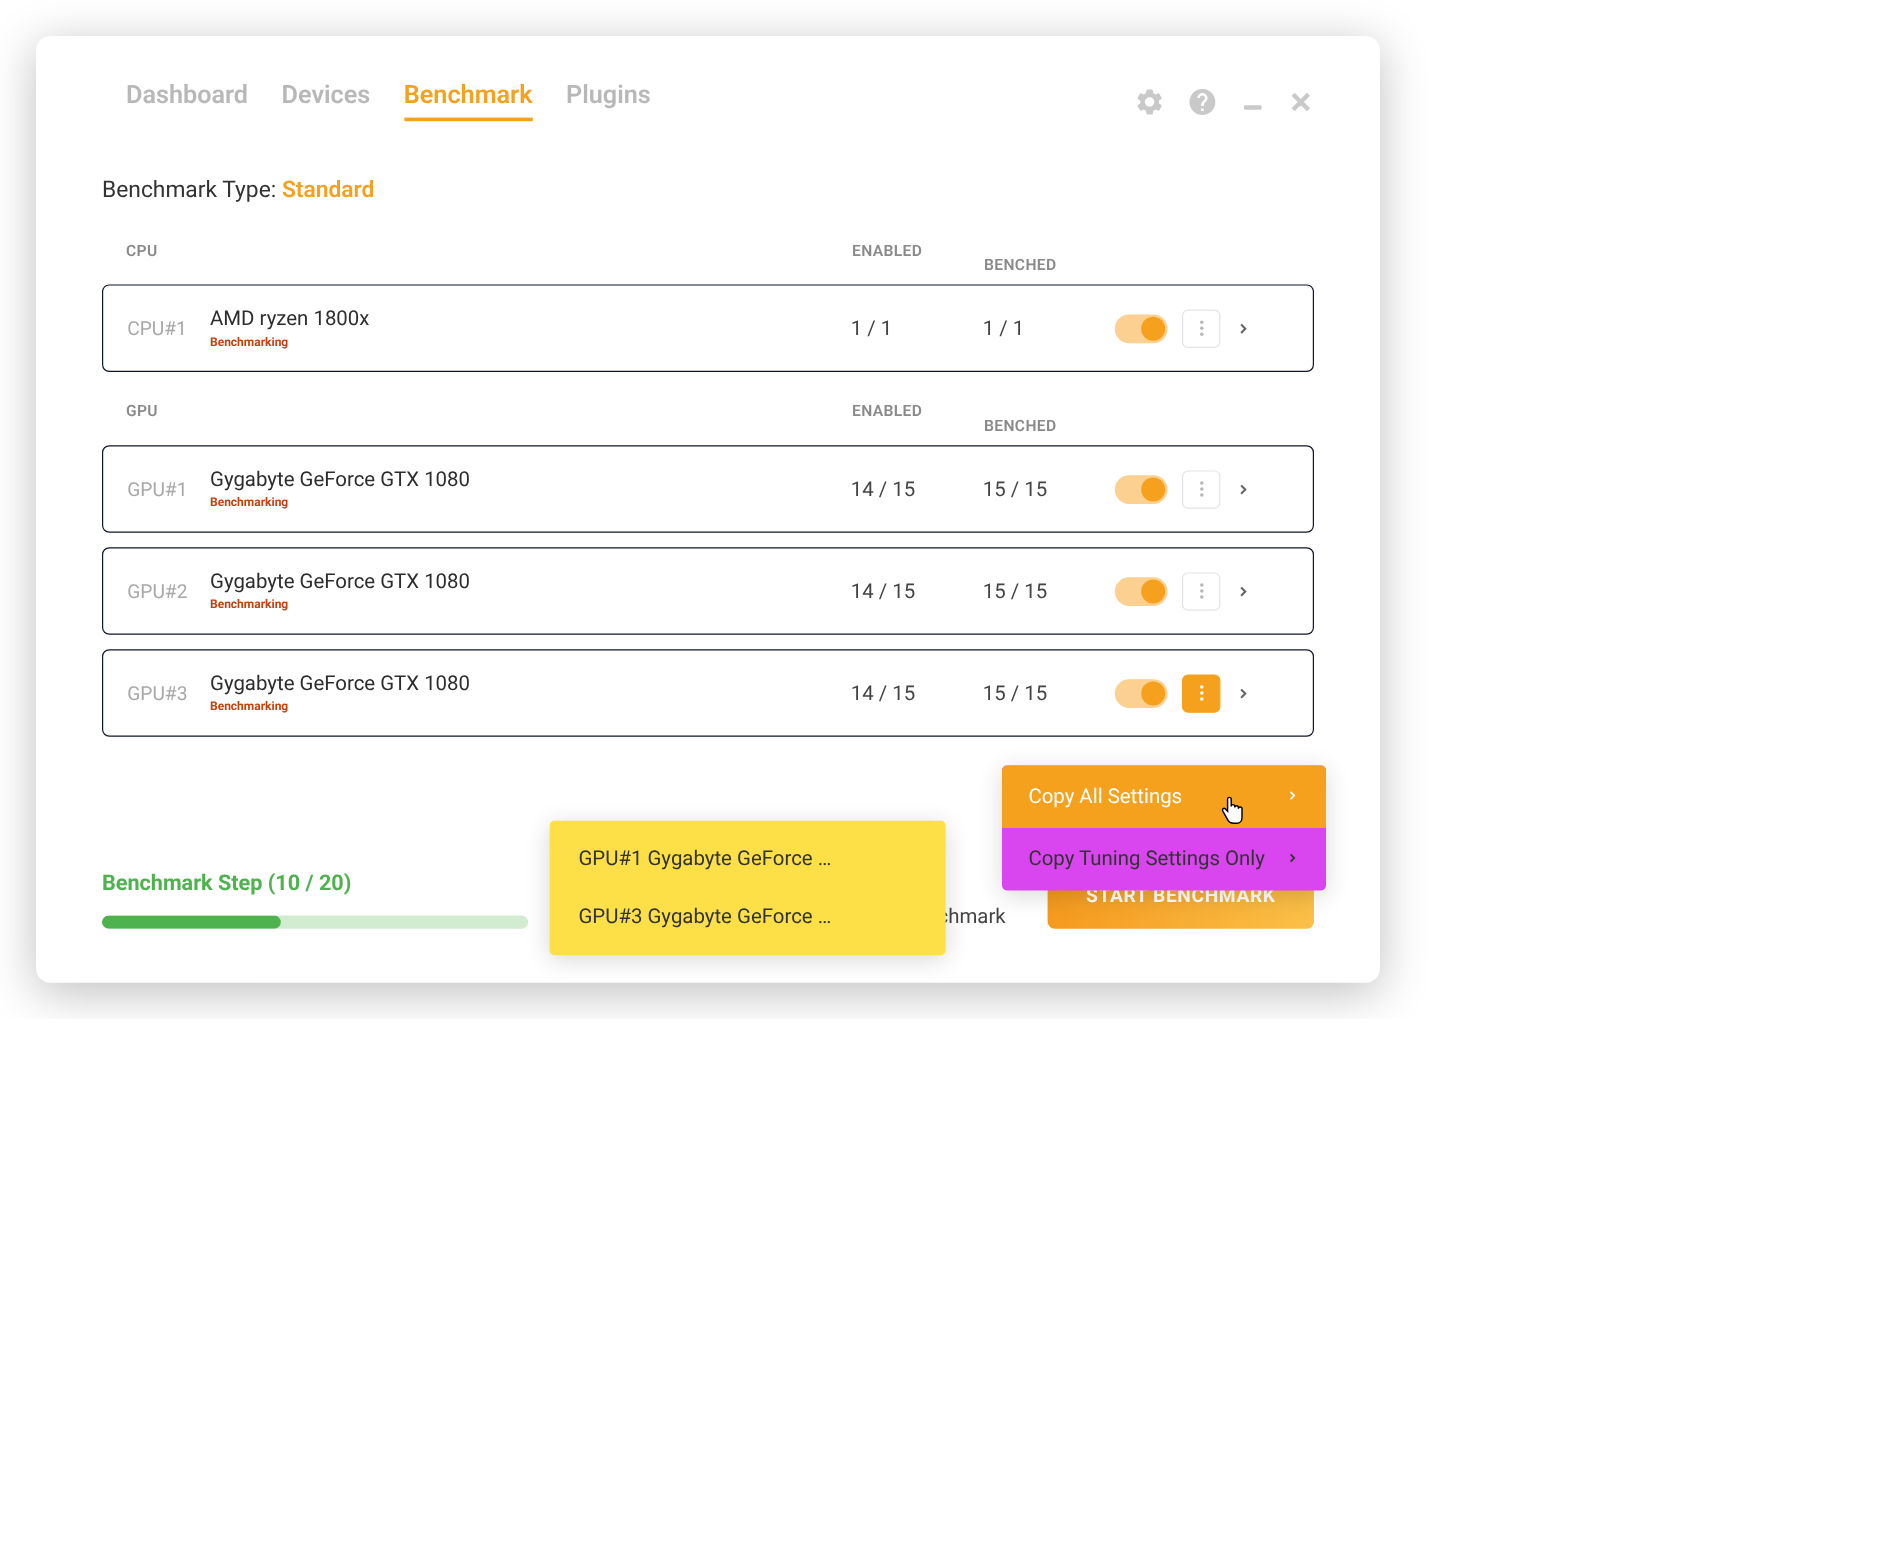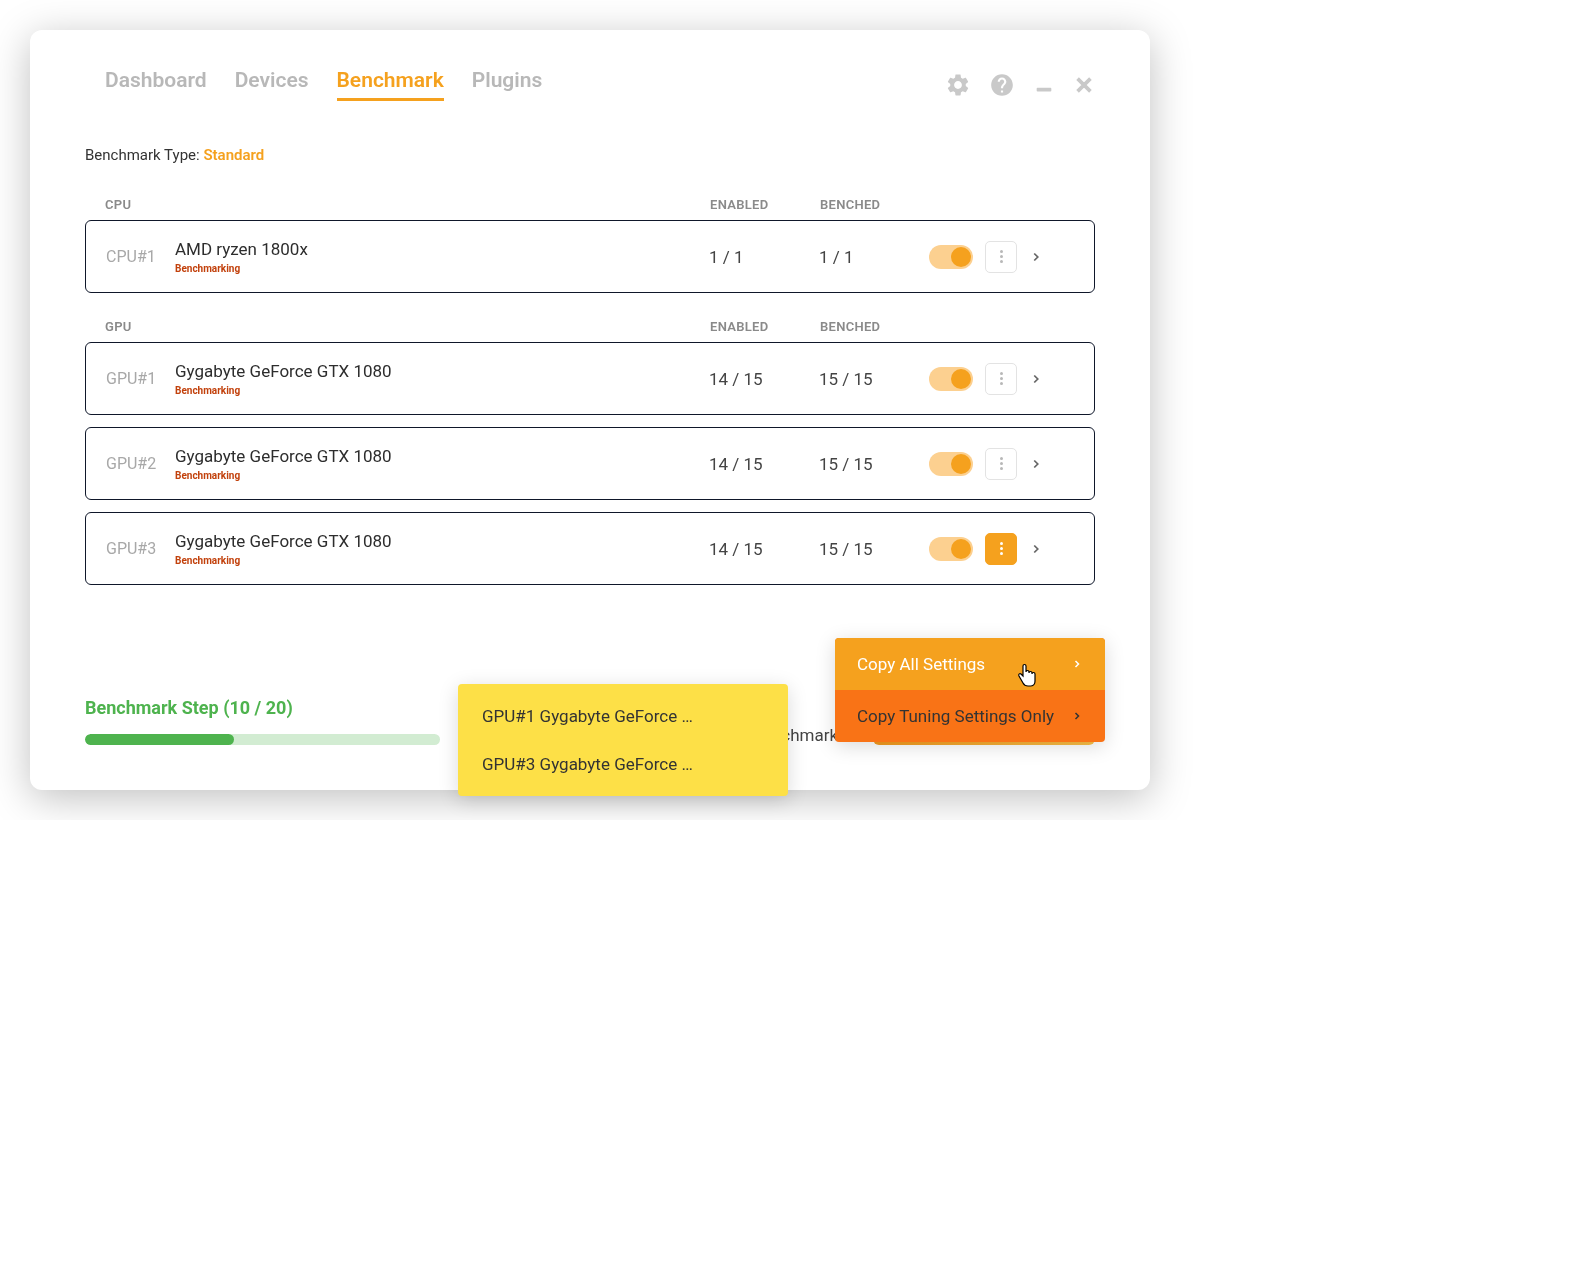--- a/index.html
+++ b/index.html
@@ -4,44 +4,44 @@
 <style>
 * { margin: 0; padding: 0; box-sizing: border-box; font-family: -apple-system, BlinkMacSystemFont, "Segoe UI", Roboto, sans-serif; }
 body { background: #fff; padding: 30px; }
 .window { width: 1120px; background: #fff; border-radius: 12px; box-shadow: 0 8px 40px rgba(0,0,0,0.25); padding: 38px 55px 45px 55px; position: relative; }
 .header { display: flex; align-items: center; justify-content: space-between; margin-bottom: 45px; margin-left: 20px; }
 .tabs { display: flex; gap: 28px; }
 .tab { font-size: 21px; font-weight: 600; color: #b8b8b8; cursor: pointer; padding-bottom: 6px; border-bottom: 3px solid transparent; }
 .tab.active { color: #f5a11e; border-bottom-color: #f5a11e; }
 .header-icons { display: flex; gap: 18px; align-items: center; }
 .hicon { color: #c9c9c9; cursor: pointer; display: flex; align-items: center; }
-.bench-type { font-size: 15px; margin-bottom: 25px; color: #333; }
+.bench-type { font-size: 19px; margin-bottom: 25px; color: #333; }
 .bench-type-value { color: #f5a11e; font-weight: 600; }
 .section { margin-bottom: 18px; }
 .section-head { display: flex; padding: 8px 20px; font-size: 13px; font-weight: 600; color: #8a8a8a; letter-spacing: 0.3px; justify-content: flex-end; }
 .col-name { flex: 1; }
 .col-enabled { width: 110px; text-align: left; }
-.col-benched { width: 110px; text-align: left; }
+.col-benched { width: 110px; text-align: left; margin-top: 12px; }
 .col-controls { width: 145px; }
 .row { display: flex; align-items: center; padding: 18px 20px; border: 1px solid #0f172a; border-radius: 6px; margin-bottom: 12px; background: #fff; position: relative; }
 .row-id { color: #a8a8a8; font-size: 16px; margin-right: 14px; width: 55px; }
 .row-name-wrap { flex: 1; }
 .row-name { color: #2d2d2d; font-size: 17px; margin-bottom: 4px; }
 .row-status { color: #c2410c; font-weight: 700; font-size: 10px; }
 .row-val { width: 110px; color: #444; font-size: 17px; }
 .row-controls { width: 145px; display: flex; align-items: center; gap: 12px; }
 .toggle { width: 44px; height: 24px; background: #fcd090; border-radius: 12px; position: relative; cursor: pointer; }
 .toggle::after { content: ""; position: absolute; right: 2px; top: 2px; width: 20px; height: 20px; background: #f5a11e; border-radius: 50%; }
 .more-btn { width: 32px; height: 32px; border: 1px solid #e3e3e3; border-radius: 5px; background: #fff; display: flex; align-items: center; justify-content: center; cursor: pointer; }
 .more-btn.active { background: #f5a11e; border-color: #f5a11e; }
 .more-dots { display: flex; flex-direction: column; gap: 2px; }
 .more-dots span { width: 3px; height: 3px; background: #b8b8b8; border-radius: 50%; }
 .more-btn.active .more-dots span { background: #fff; }
 .chev { color: #666; cursor: pointer; display: flex; }
-.dropdown { position: absolute; right: 45px; top: 608px; width: 270px; background: #f97316; border-radius: 4px; box-shadow: 0 4px 20px rgba(0,0,0,0.15); z-index: 20; overflow: hidden; }
+.dropdown { position: absolute; right: 45px; top: 608px; width: 270px; background: #d946ef; border-radius: 4px; box-shadow: 0 4px 20px rgba(0,0,0,0.15); z-index: 20; overflow: hidden; }
 .dropdown-item { padding: 16px 22px; font-size: 17px; cursor: pointer; display: flex; align-items: center; justify-content: space-between; color: #333; }
 .dropdown-item.highlight { background: #f5a11e; color: #fff; }
 .submenu { position: absolute; right: 362px; top: 654px; width: 330px; background: #fde047; border-radius: 4px; box-shadow: 0 4px 20px rgba(0,0,0,0.15); z-index: 20; padding: 8px 0; }
 .submenu-item { padding: 14px 24px; font-size: 17px; cursor: pointer; color: #333; white-space: nowrap; overflow: hidden; text-overflow: ellipsis; }
 .footer { display: flex; align-items: flex-end; justify-content: space-between; margin-top: 105px; }
 .progress-wrap { }
 .progress-label { color: #4eb34e; font-weight: 700; font-size: 18px; margin-bottom: 16px; }
 .progress-bar { width: 355px; height: 11px; background: #d2ecd2; border-radius: 6px; overflow: hidden; }
 .progress-fill { height: 100%; background: #4eb34e; border-radius: 6px; }
 .checkbox-wrap { display: flex; align-items: center; gap: 12px; position: absolute; left: 555px; bottom: 45px; }

